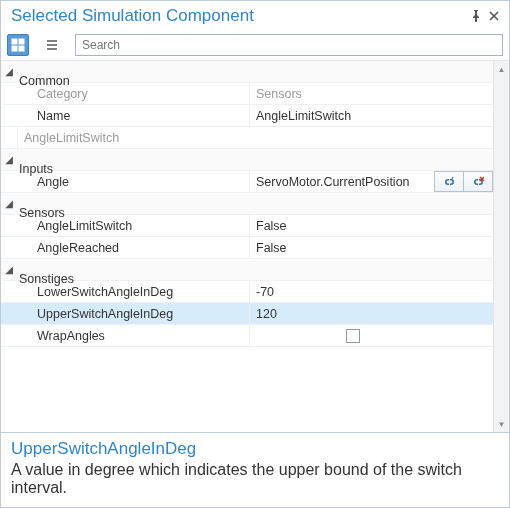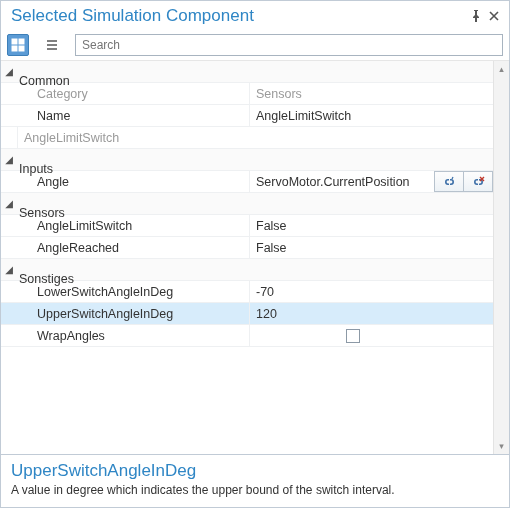--- a/index.html
+++ b/index.html
@@ -24,21 +24,21 @@
   .row:not(.cat) .label.dim { color: #9a9a9a; text-align: center; }
   .row .value { flex: 1; display: flex; align-items: center; padding-left: 6px; border-left: 1px solid #eef0f2; color: #333; }
   .row .value.dim { color: #9a9a9a; }
   .row.sel { background: #d7ecfb; }
   .val-btns { margin-left: auto; display: flex; height: 100%; }
   .val-btn { width: 30px; border: 1px solid #b7c2cd; background: linear-gradient(#fdfdfd,#edf2f6); display: flex; align-items: center; justify-content: center; cursor: pointer; margin-left: -1px; }
   .checkbox { width: 14px; height: 14px; border: 1px solid #8c99a6; background: #fff; margin-left: 90px; }
   .scroll-hint { width: 16px; background: #f3f3f3; border-left:1px solid #e3e3e3; display:flex; flex-direction:column; justify-content:space-between; align-items:center; color:#888; font-size:9px; }
   .help { border-top: 1px solid #c1cbd6; padding: 6px 10px 10px 10px; }
   .help-title { color: #2f86c5; font-size: 17px; font-weight: 400; margin-bottom: 2px; }
-  .help-text { font-size: 12px; color: #333; }
+  .help-text { font-size: 16px; color: #333; }
   svg { display: block; }
 </style>
 </head>
 <body>
 
 <div class="panel">
 
   <div class="title-row">
     <div class="title-text">Selected Simulation Component</div>
     <div class="title-ctrl" title="Pin">

